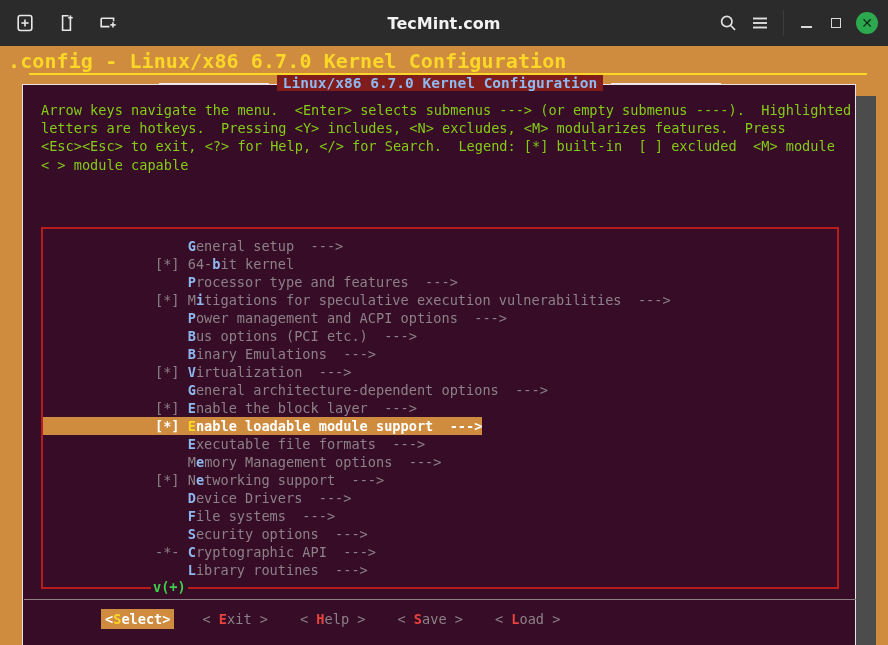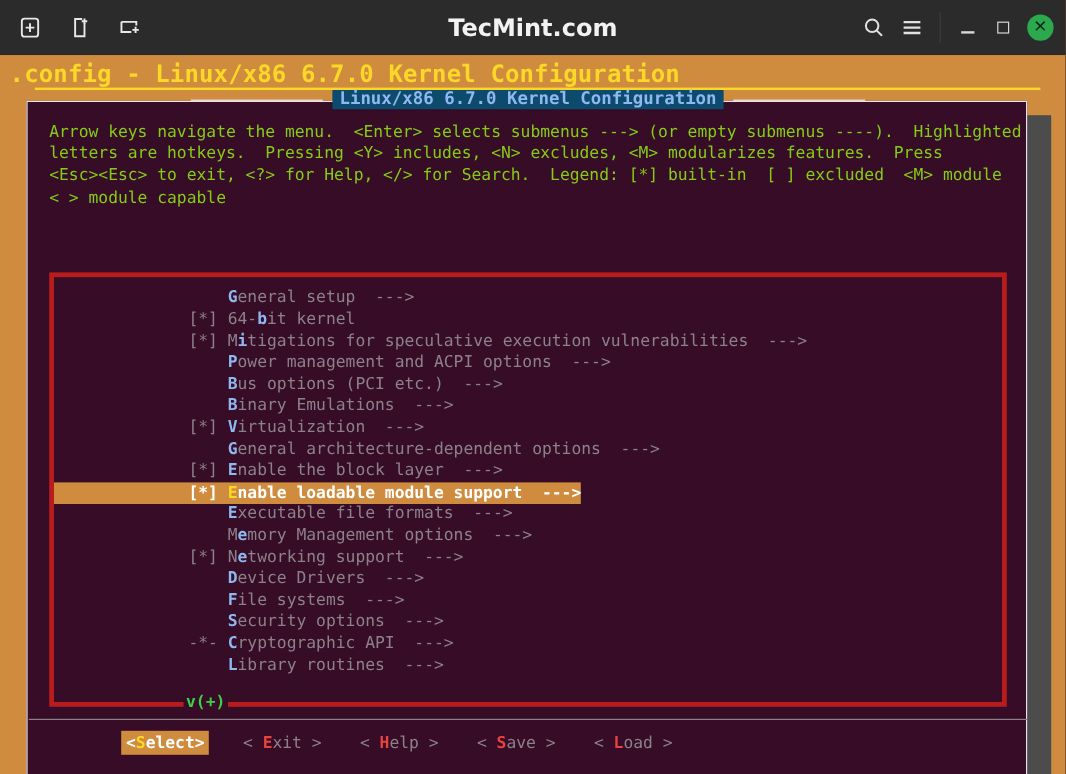--- a/index.html
+++ b/index.html
@@ -41,21 +41,21 @@
     width: 22px; height: 22px;
     display: flex; align-items: center; justify-content: center;
     color: #e8e8e8;
   }
   .tb-icon svg { display: block; }
   .tb-title {
     position: absolute;
     left: 0; right: 0;
     text-align: center;
     font-family: "DejaVu Sans", "Liberation Sans", sans-serif;
-    font-size: 20px;
+    font-size: 16px;
     font-weight: bold;
     color: #f2f2f2;
     pointer-events: none;
   }
   .tb-right {
     position: absolute;
     right: 10px; top: 0;
     height: 46px;
     display: flex;
     align-items: center;
@@ -148,21 +148,21 @@
   }
   .dlg-rule {
     height: 1px;
     background: #f0eaf0;
     flex: 0 0 110px;
   }
   .dlg-title {
     font-size: 14.5px;
     font-weight: bold;
     color: #8fb8f0;
-    background: #0c4a6e;
+    background: #7f1d1d;
     padding: 0 6px;
     white-space: nowrap;
     line-height: 16px;
   }
 
   .help {
     position: absolute;
     left: 18px; top: 16px;
     width: 806px;
     font-size: 13.6px;
@@ -170,21 +170,21 @@
     color: #84cc16;
     white-space: pre;
     letter-spacing: 0px;
   }
 
   
   .menubox {
     position: absolute;
     left: 18px; top: 142px;
     width: 798px; height: 362px;
-    border: 4px solid #b91c1c;
+    border: 2px solid #b91c1c;
     background: #360c27;
   }
   .menulist {
     position: absolute;
     left: 0; top: 8px;
     width: 798px;
   }
   .row {
     height: 18px;
     line-height: 18px;
@@ -343,20 +343,23 @@
 
       <div class="menubox">
         <div class="menulist" id="menulist">
             <div class="selwrap">
               <div class="row"><span class="mark">    </span><span class="hot">G</span><span class="lbl">eneral setup</span><span class="arrow">  ---&gt;</span></div>
             </div>
             <div class="selwrap">
               <div class="row"><span class="mark">[*] </span><span class="lbl">64-</span><span class="hot">b</span><span class="lbl">it kernel</span></div>
             </div>
             <div class="selwrap">
+              <div class="row"><span class="mark">    </span><span class="hot">P</span><span class="lbl">rocessor type and features</span><span class="arrow">  ---&gt;</span></div>
+            </div>
+            <div class="selwrap">
               <div class="row"><span class="mark">[*] </span><span class="lbl">M</span><span class="hot">i</span><span class="lbl">tigations for speculative execution vulnerabilities</span><span class="arrow">  ---&gt;</span></div>
             </div>
             <div class="selwrap">
               <div class="row"><span class="mark">    </span><span class="hot">P</span><span class="lbl">ower management and ACPI options</span><span class="arrow">  ---&gt;</span></div>
             </div>
             <div class="selwrap">
               <div class="row"><span class="mark">    </span><span class="hot">B</span><span class="lbl">us options (PCI etc.)</span><span class="arrow">  ---&gt;</span></div>
             </div>
             <div class="selwrap">
               <div class="row"><span class="mark">    </span><span class="hot">B</span><span class="lbl">inary Emulations</span><span class="arrow">  ---&gt;</span></div>

